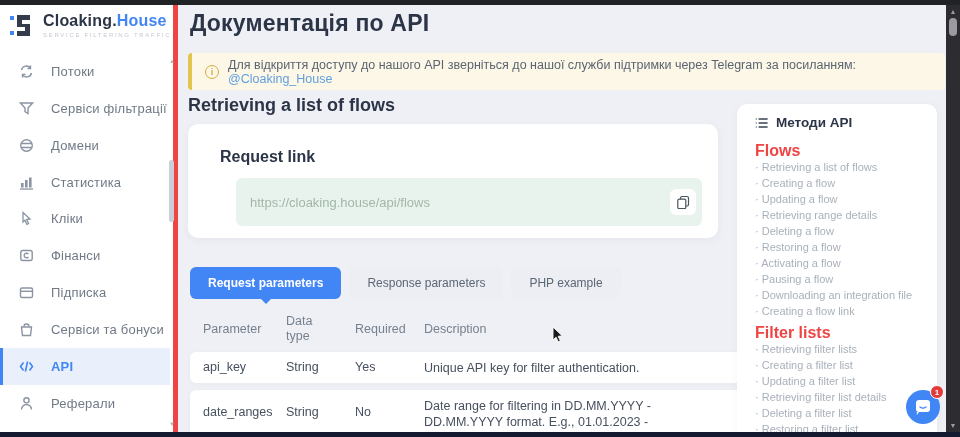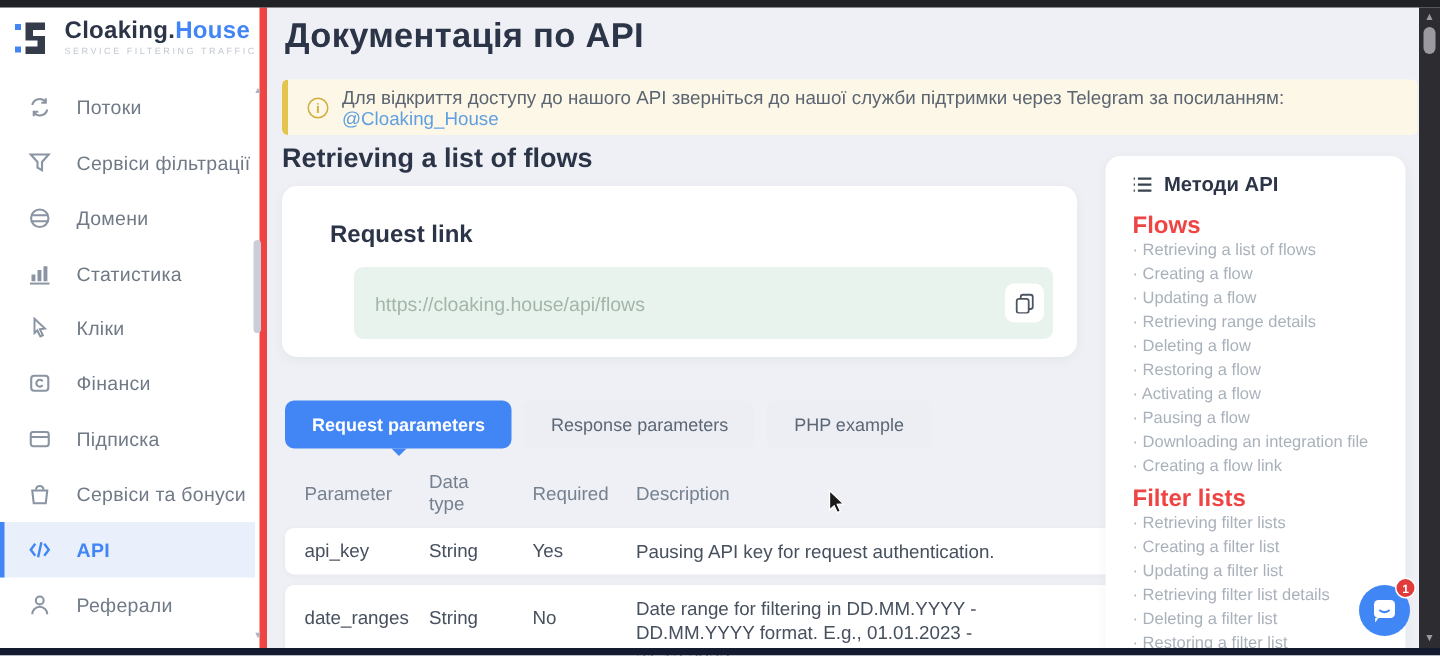--- a/index.html
+++ b/index.html
@@ -236,21 +236,21 @@
   <span class="th-param">Parameter</span>
   <span class="th-type">Data type</span>
   <span class="th-req">Required</span>
   <span class="th-desc">Description</span>
 </div>
 
 <div class="trow row-1">
   <span class="cell c-param">api_key</span>
   <span class="cell c-type">String</span>
   <span class="cell c-req">Yes</span>
-  <span class="cell c-desc">Pausing API key for request authentication.</span>
+  <span class="cell c-desc">Unique API key for filter authentication.</span>
 </div>
 <div class="trow row-2">
   <span class="cell c-param">date_ranges</span>
   <span class="cell c-type">String</span>
   <span class="cell c-req">No</span>
   <span class="cell c-desc">Date range for filtering in DD.MM.YYYY - DD.MM.YYYY format. E.g., 01.01.2023 - 31.12.2023.</span>
 </div>
 
 <div class="methods">
   <div class="methods-header">

